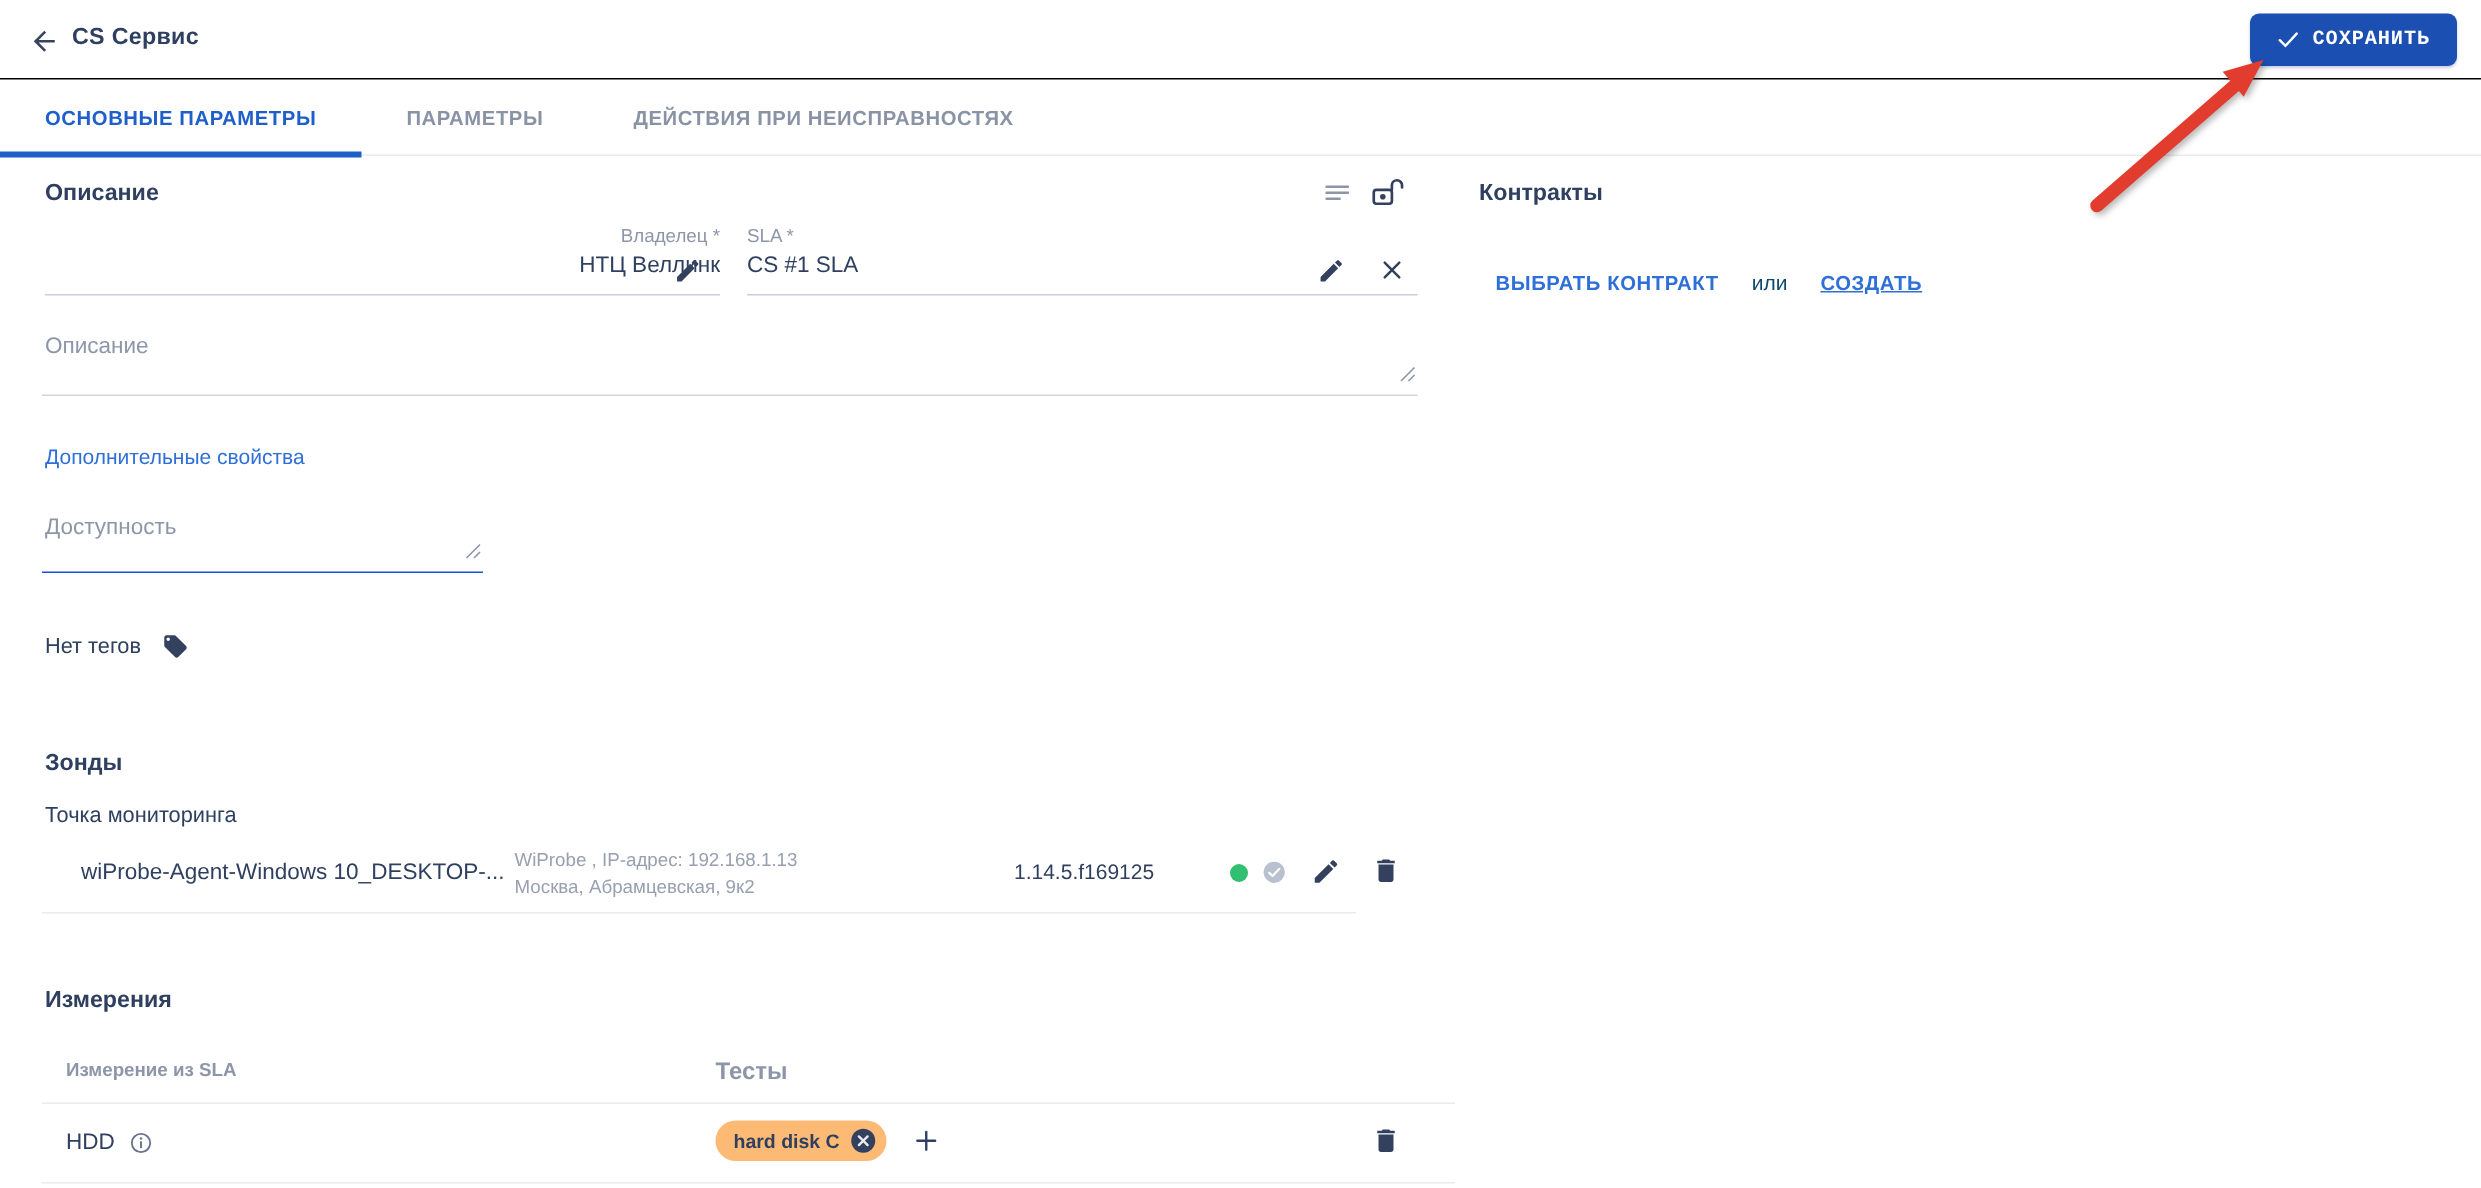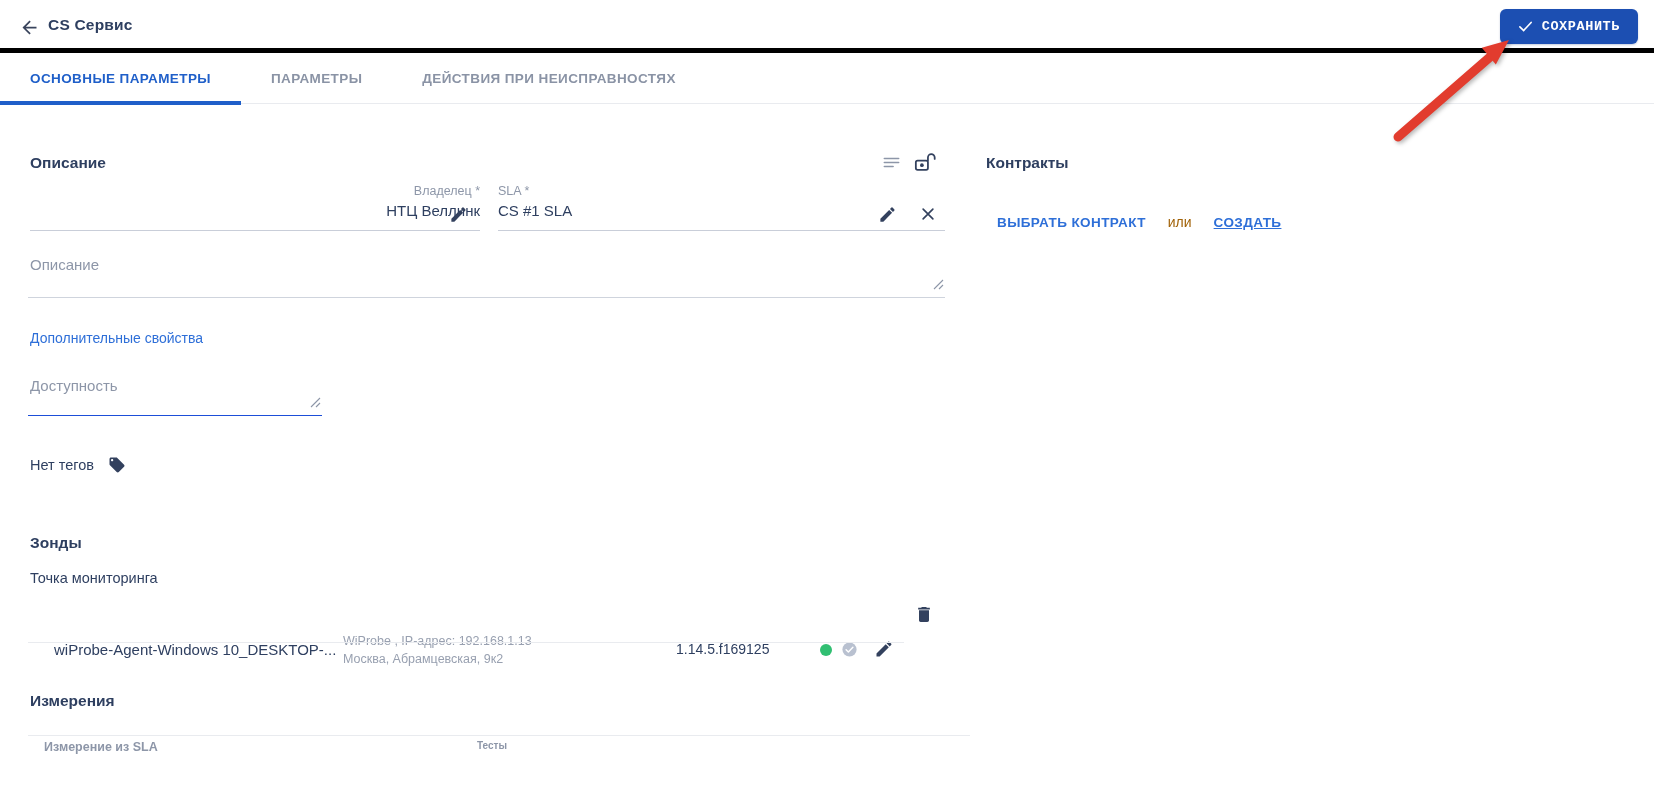--- a/index.html
+++ b/index.html
@@ -1,22 +1,22 @@
 <!DOCTYPE html>
 <html><head>
 <meta charset="utf-8">
 <style>
   * { margin:0; padding:0; box-sizing:border-box; }
   html,body { background:#f4f5f7; }
   body { font-family:"Liberation Sans", sans-serif; }
   #page { position:relative; width:1654px; height:792px; background:#ffffff; overflow:hidden; color:#2e3f60; }
-  .abs { position:absolute;margin-top:34px; }
-
-  
-  #header { position:absolute; left:0; top:0; width:1654px; height:53px; background:#fff; border-bottom:5px solid #000000; }
+  .abs { position:absolute; }
+
+  
+  #header { position:absolute; left:0; top:0; width:1654px; height:53px; background:#fff; border-bottom:1px solid #000000; }
   .back-btn { position:absolute; left:16px; top:14px; width:26px; height:26px; display:flex; align-items:center; justify-content:center; cursor:pointer; }
   .page-title { position:absolute; left:48px; top:16px; font-size:15.5px; font-weight:bold; color:#2e3f60; letter-spacing:.2px; }
   .save-btn { position:absolute; right:16px; top:9px; height:35px; padding:0 18px; background:#1c4fb2; border:none; border-radius:6px; color:#fff; font-family:Liberation Mono, monospace; font-size:13.5px; font-weight:bold; letter-spacing:.6px; display:flex; align-items:center; gap:9px; cursor:pointer; box-shadow:0 1px 2px rgba(20,50,120,.25); }
 
   
   #tabbar { position:absolute; left:0; top:53px; width:1654px; height:51px; border-bottom:1px solid #e9ebef; display:flex; }
   .tab { position:relative; height:51px; display:flex; align-items:center; padding:0 30px; font-size:13.5px; font-weight:bold; letter-spacing:.4px; color:#8a93a5; cursor:pointer; white-space:nowrap; }
   .tab.active { color:#1f5fc9; }
   .tab.active::after { content:""; position:absolute; left:0; right:0; bottom:-1px; height:4px; background:#1f5fc9; }
 
@@ -170,21 +170,21 @@
     </div>
     <span class="abs icon-btn" style="left:914px; top:466px;">
       <svg width="20" height="21" viewBox="0 0 24 24">
           <path d="M6 19c0 1.1.9 2 2 2h8c1.1 0 2-.9 2-2V7H6v12zM19 4h-3.5l-1-1h-5l-1 1H5v2h14V4z" fill="#33415e"></path>
         </svg>
     </span>
 
     <div class="abs sec-title" style="left:30px; top:554px;">Измерения</div>
 
     <div class="abs" style="left:44px; top:602px; font-size:12.5px; font-weight:bold; color:#8d96a8;">Измерение из SLA</div>
-    <div class="abs" style="left:477px; top:602px; font-size:10px; font-weight:bold; color:#8d96a8;">Тесты</div>
+    <div class="abs" style="left:477px; top:602px; font-size:16px; font-weight:bold; color:#8d96a8;">Тесты</div>
     <div class="hr" style="left:28px; top:631px; width:942px;"></div>
 
     <div class="abs" style="left:0; top:631px; width:970px; height:53px;">
       <div class="abs" style="left:44px; top:18px; display:flex; align-items:center; gap:9px;">
         <span class="val">HDD</span>
         <span class="icon-btn">
           <svg width="16" height="16" viewBox="0 0 24 24">
               <circle cx="12" cy="12" r="9.2" fill="none" stroke="#68748c" stroke-width="1.8"></circle>
               <path d="M12 11v5.4" stroke="#68748c" stroke-width="1.9" stroke-linecap="round"></path>
               <circle cx="12" cy="7.6" r="1.25" fill="#68748c"></circle>
@@ -211,21 +211,21 @@
         <svg width="20" height="21" viewBox="0 0 24 24">
             <path d="M6 19c0 1.1.9 2 2 2h8c1.1 0 2-.9 2-2V7H6v12zM19 4h-3.5l-1-1h-5l-1 1H5v2h14V4z" fill="#33415e"></path>
           </svg>
       </span>
       <div class="hr" style="left:28px; top:53px; width:942px;"></div>
     </div>
 
     <div class="abs sec-title" style="left:986px; top:16px;">Контракты</div>
     <div class="abs" style="left:997px; top:76px; display:flex; align-items:center; gap:22px;">
       <span class="link-blue" style="font-size:13.5px; font-weight:bold; letter-spacing:.4px;text-align:center;">ВЫБРАТЬ КОНТРАКТ</span>
-      <span style="font-size:14px; color:#a16207;">или</span>
+      <span style="font-size:14px; color:#0c4a6e;">или</span>
       <span class="link-blue" style="font-size:13.5px; font-weight:bold; letter-spacing:.4px;text-decoration:underline;">СОЗДАТЬ</span>
     </div>
 
   </div>
 
   <svg id="annotation-arrow" width="150" height="120" viewBox="0 0 150 120">
     <line x1="20" y1="109" x2="112" y2="29" stroke="#e23c2e" stroke-width="9" stroke-linecap="round"></line>
     <polygon points="131,12 117.8,36.5 103.8,19.8" fill="#e23c2e"></polygon>
   </svg>
 

